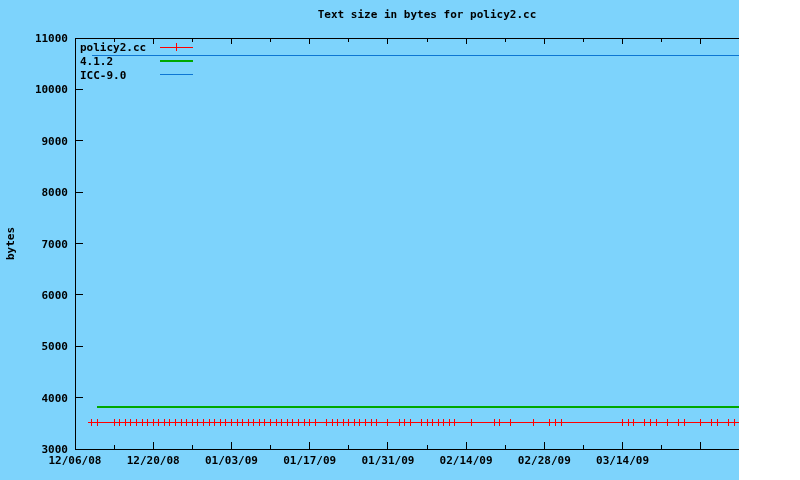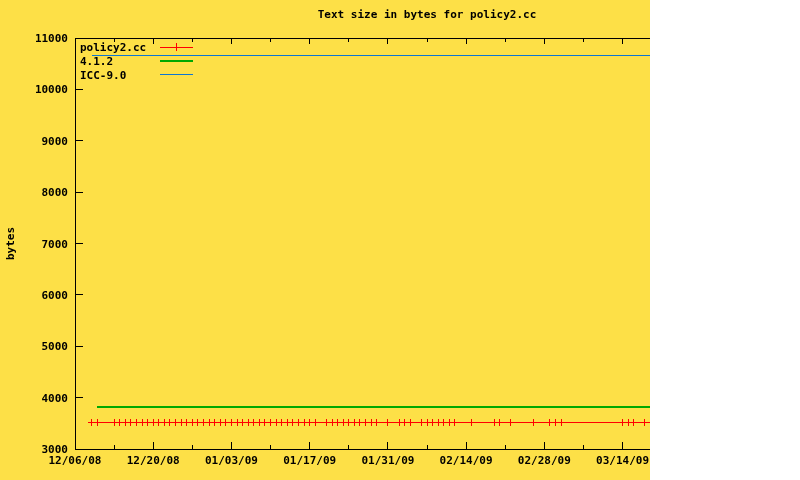--- a/index.html
+++ b/index.html
@@ -1,20 +1,20 @@
 <!DOCTYPE html>
 <html><head>
 <meta charset="utf-8">
 <style>
   html, body { margin: 0; padding: 0; background: #ffffff; }
   #screen {
     position: relative;
-    width: 650px;
+    width: 739px;
     height: 480px;
-    background: #fde047;
+    background: #7dd3fc;
     font-family: "DejaVu Sans Mono", monospace;
     overflow: hidden;
   }
   #plot-svg { position: absolute; left: 0; top: 0; }
   text {
     font-family: "DejaVu Sans Mono", monospace;
     font-weight: bold;
     font-size: 11px;
     fill: #000000;
   }

